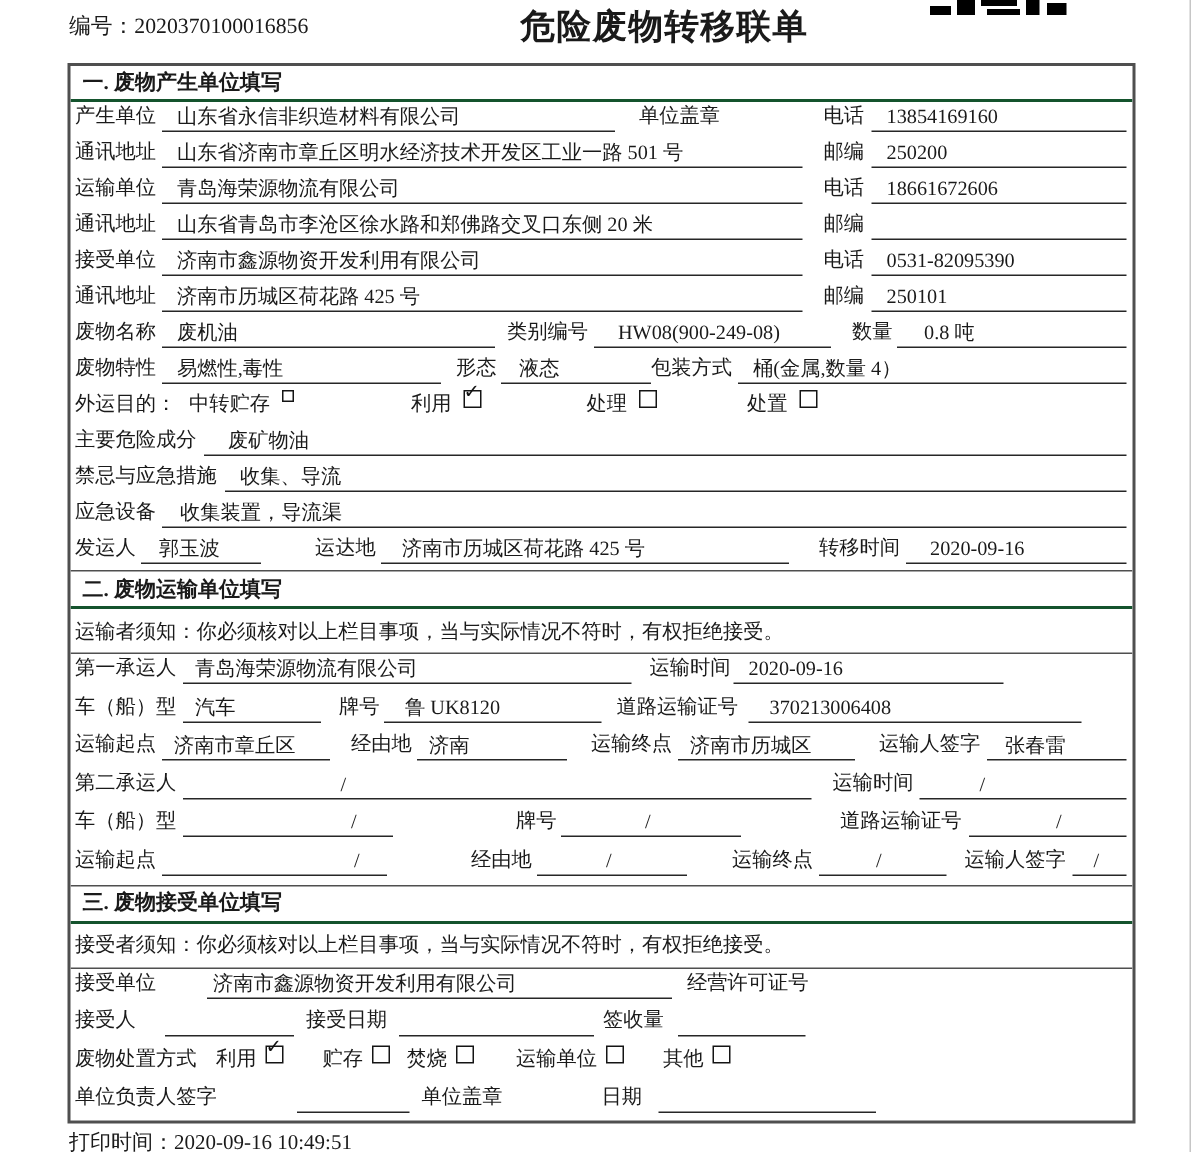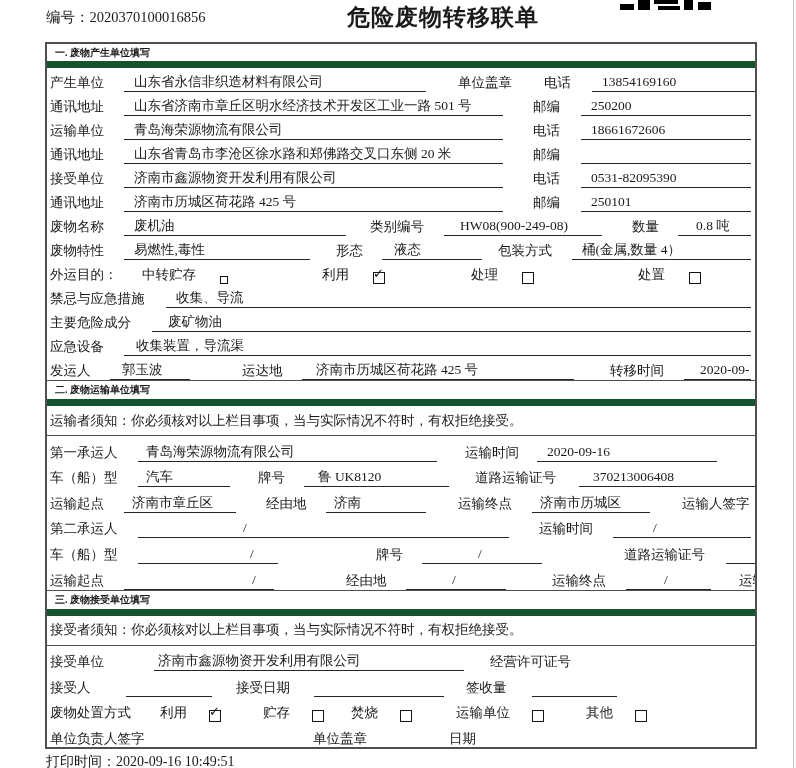--- a/index.html
+++ b/index.html
@@ -5,26 +5,26 @@
   html,body{margin:0;padding:0;background:#fff;}
   .page{position:relative;width:796px;height:768px;background:#ffffff;overflow:hidden;
         font-family:"Liberation Serif","DejaVu Serif",serif;color:#1a1a1a;}
   .edge-line{position:absolute;top:0;bottom:0;right:2px;width:1px;background:#c6c6c6;}
   .serial{position:absolute;left:46px;top:8px;font-size:14.5px;white-space:nowrap;}
   .doc-title{position:absolute;left:90px;right:0;top:2px;text-align:center;
              font-size:23px;font-weight:bold;letter-spacing:1px;}
   .qr{position:absolute;left:620px;top:0;}
   .form{position:absolute;left:45px;top:42px;width:712px;height:707px;
         border:2px solid #4f4f4f;box-sizing:border-box;background:#fff;overflow:hidden;}
-  .sec{height:24px;display:flex;align-items:center;font-weight:bold;font-size:10px;
-       padding-left:8px;border-bottom:7px solid #14532d;box-sizing:border-box;}
+  .sec{height:24px;display:flex;align-items:center;font-weight:bold;font-size:14px;
+       padding-left:8px;border-bottom:2px solid #14532d;box-sizing:border-box;}
   .sec.mid{border-top:1px solid #4f4f4f;height:26px;}
   .nt{height:30px;display:flex;align-items:center;font-size:13.5px;padding-left:3px;
       border-bottom:1px solid #4f4f4f;box-sizing:border-box;}
-  .row{display:flex;align-items:flex-end;font-size:13.5px;padding:0 4px 0 3px;box-sizing:border-box;gap:16px;}
+  .row{display:flex;align-items:flex-start;font-size:13.5px;padding:0 4px 0 3px;box-sizing:border-box;}
   .hr1{height:24px;}.hr2{height:25.6px;}.hr3{height:25.6px;}
   .lb{flex:none;white-space:nowrap;}
   .u{flex:none;border-bottom:1px solid #262626;white-space:nowrap;box-sizing:border-box;
      height:20px;line-height:19px;overflow:hidden;}
   .f{flex:1 1 auto;}
   .sp{flex:1 1 auto;}
   .cb{flex:none;width:12px;height:12px;border:1.4px solid #141414;box-sizing:border-box;
       position:relative;display:inline-block;background:#fff;}
   .cb.checked::after{content:"\2713";position:absolute;left:-1px;top:-7px;font-size:13px;
       font-weight:bold;font-family:"DejaVu Sans",sans-serif;color:#111;}
@@ -121,32 +121,32 @@
     </div>
 
     <div class="row hr1">
       <span class="lb" style="width:76px">外运目的：</span>
       <span class="lb">中转贮存</span>
       <span class="cb cbs" style="margin-left:8px"></span>
       <span class="lb" style="margin-left:78px">利用</span>
       <span class="cb checked" style="margin-left:8px"></span>
       <span class="lb" style="margin-left:70px">处理</span>
       <span class="cb" style="margin-left:8px"></span>
-      <span class="lb" style="margin-left:88px">处置</span>
+      <span class="lb" style="margin-left:60px">处置</span>
       <span class="cb" style="margin-left:8px"></span>
+    </div>
+
+    <div class="row hr1">
+      <span class="lb" style="width:86px">主要危险成分</span>
+      <span class="u f" style="padding-left:16px">废矿物油</span>
     </div>
 
     <div class="row hr1">
       <span class="lb" style="width:100px">禁忌与应急措施</span>
       <span class="u f" style="padding-left:10px">收集、导流</span>
-    </div>
-
-    <div class="row hr1">
-      <span class="lb" style="width:86px">主要危险成分</span>
-      <span class="u f" style="padding-left:16px">废矿物油</span>
     </div>
 
     <div class="row hr1">
       <span class="lb" style="width:58px">应急设备</span>
       <span class="u f" style="padding-left:12px">收集装置，导流渠</span>
     </div>
 
     <div class="row hr1">
       <span class="lb" style="width:44px">发运人</span>
       <span class="u" style="width:80px;padding-left:12px">郭玉波</span>

